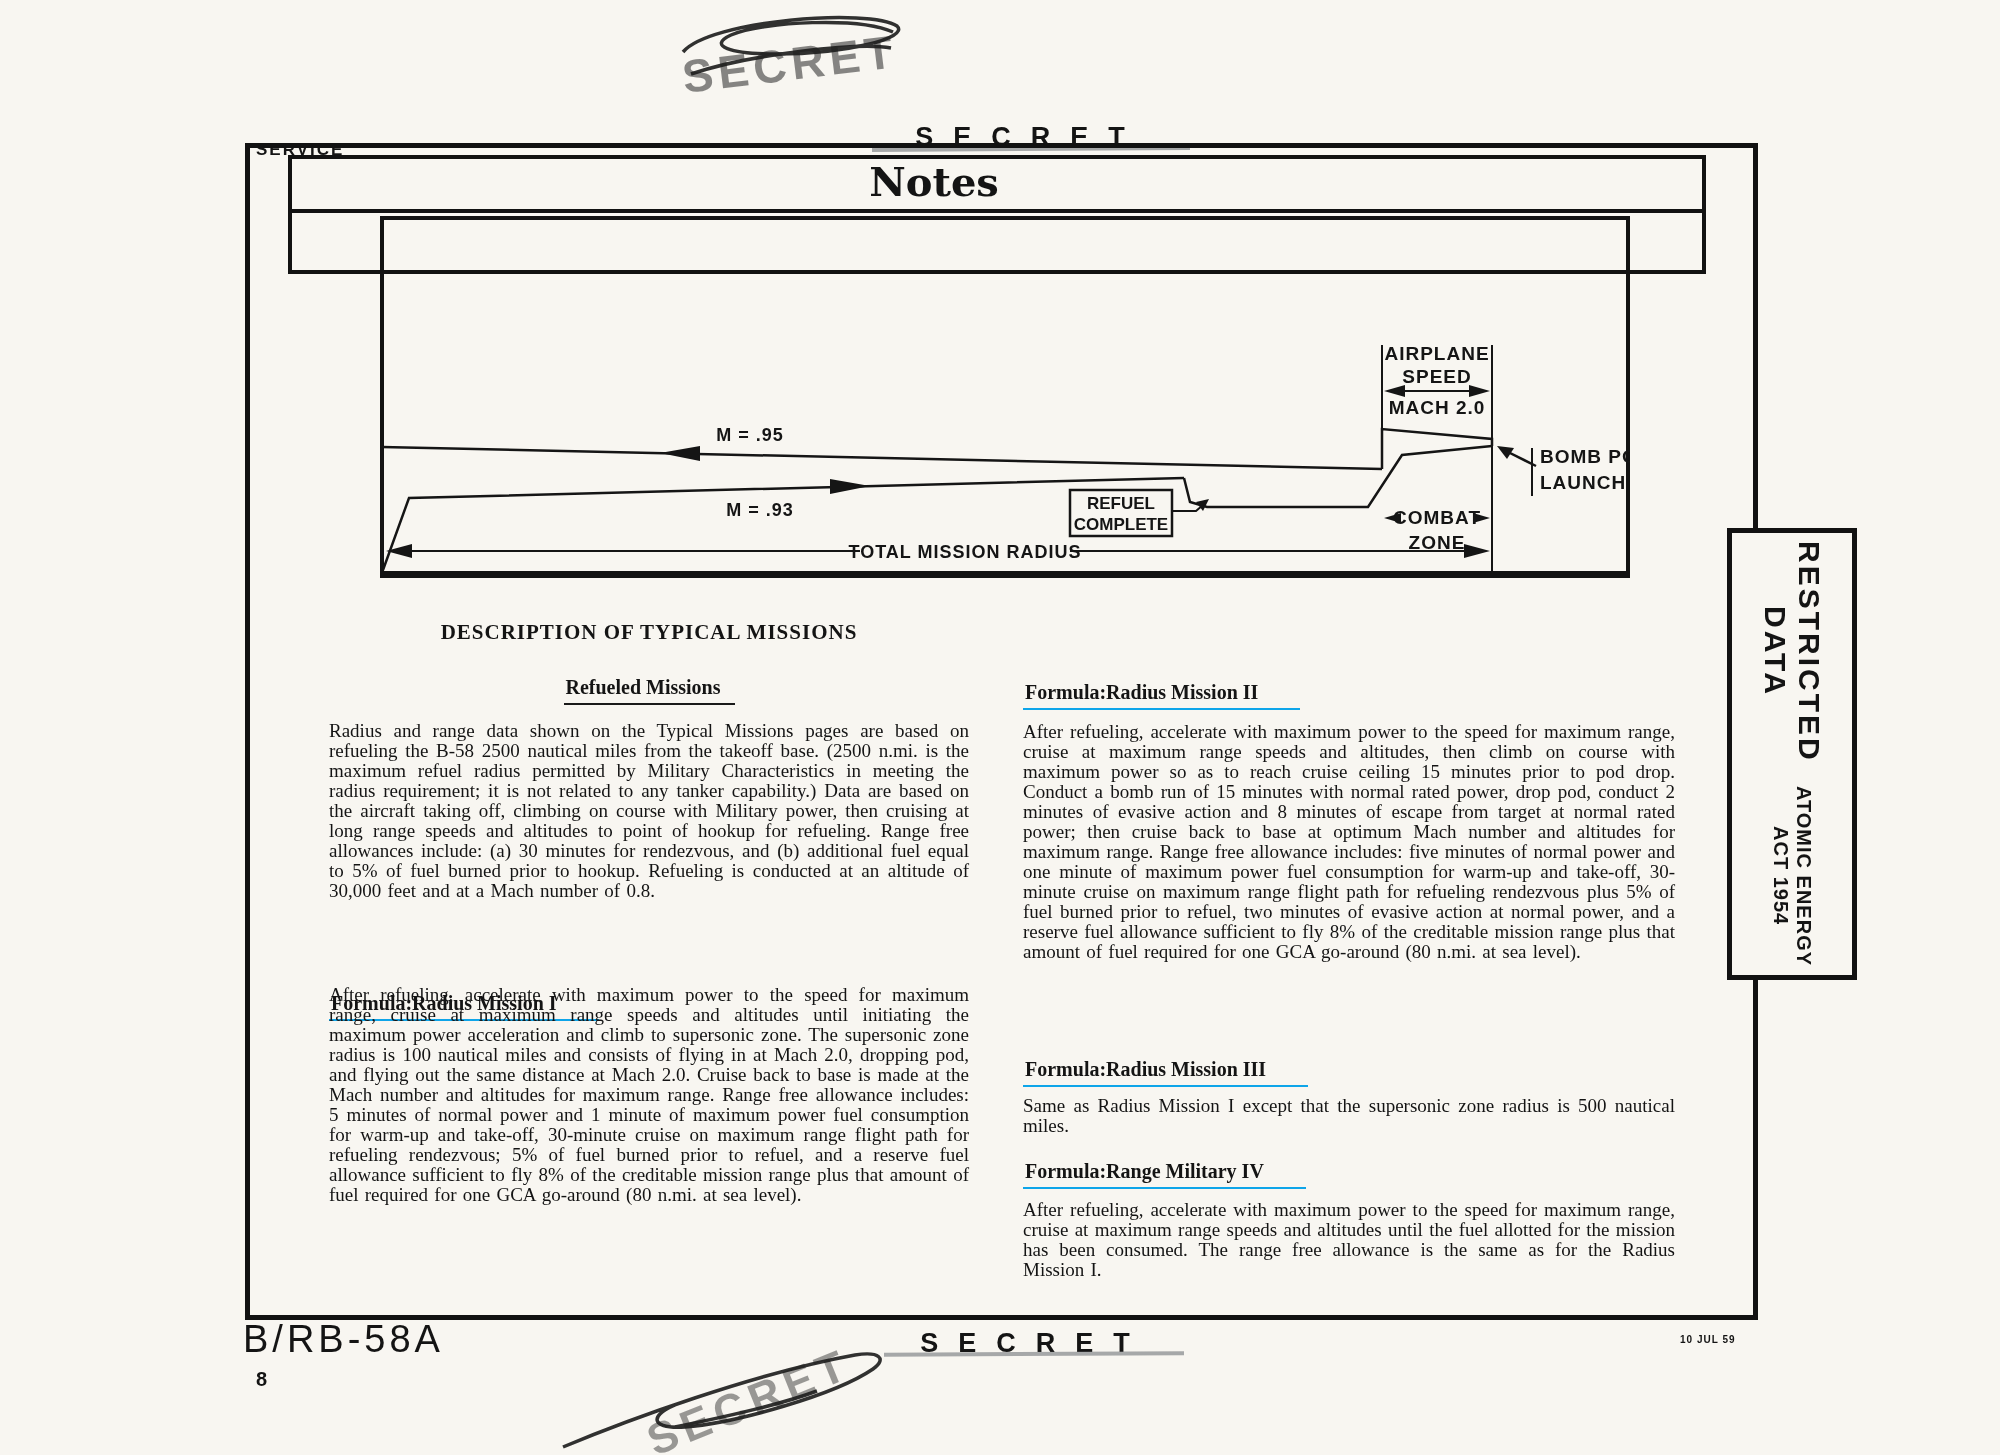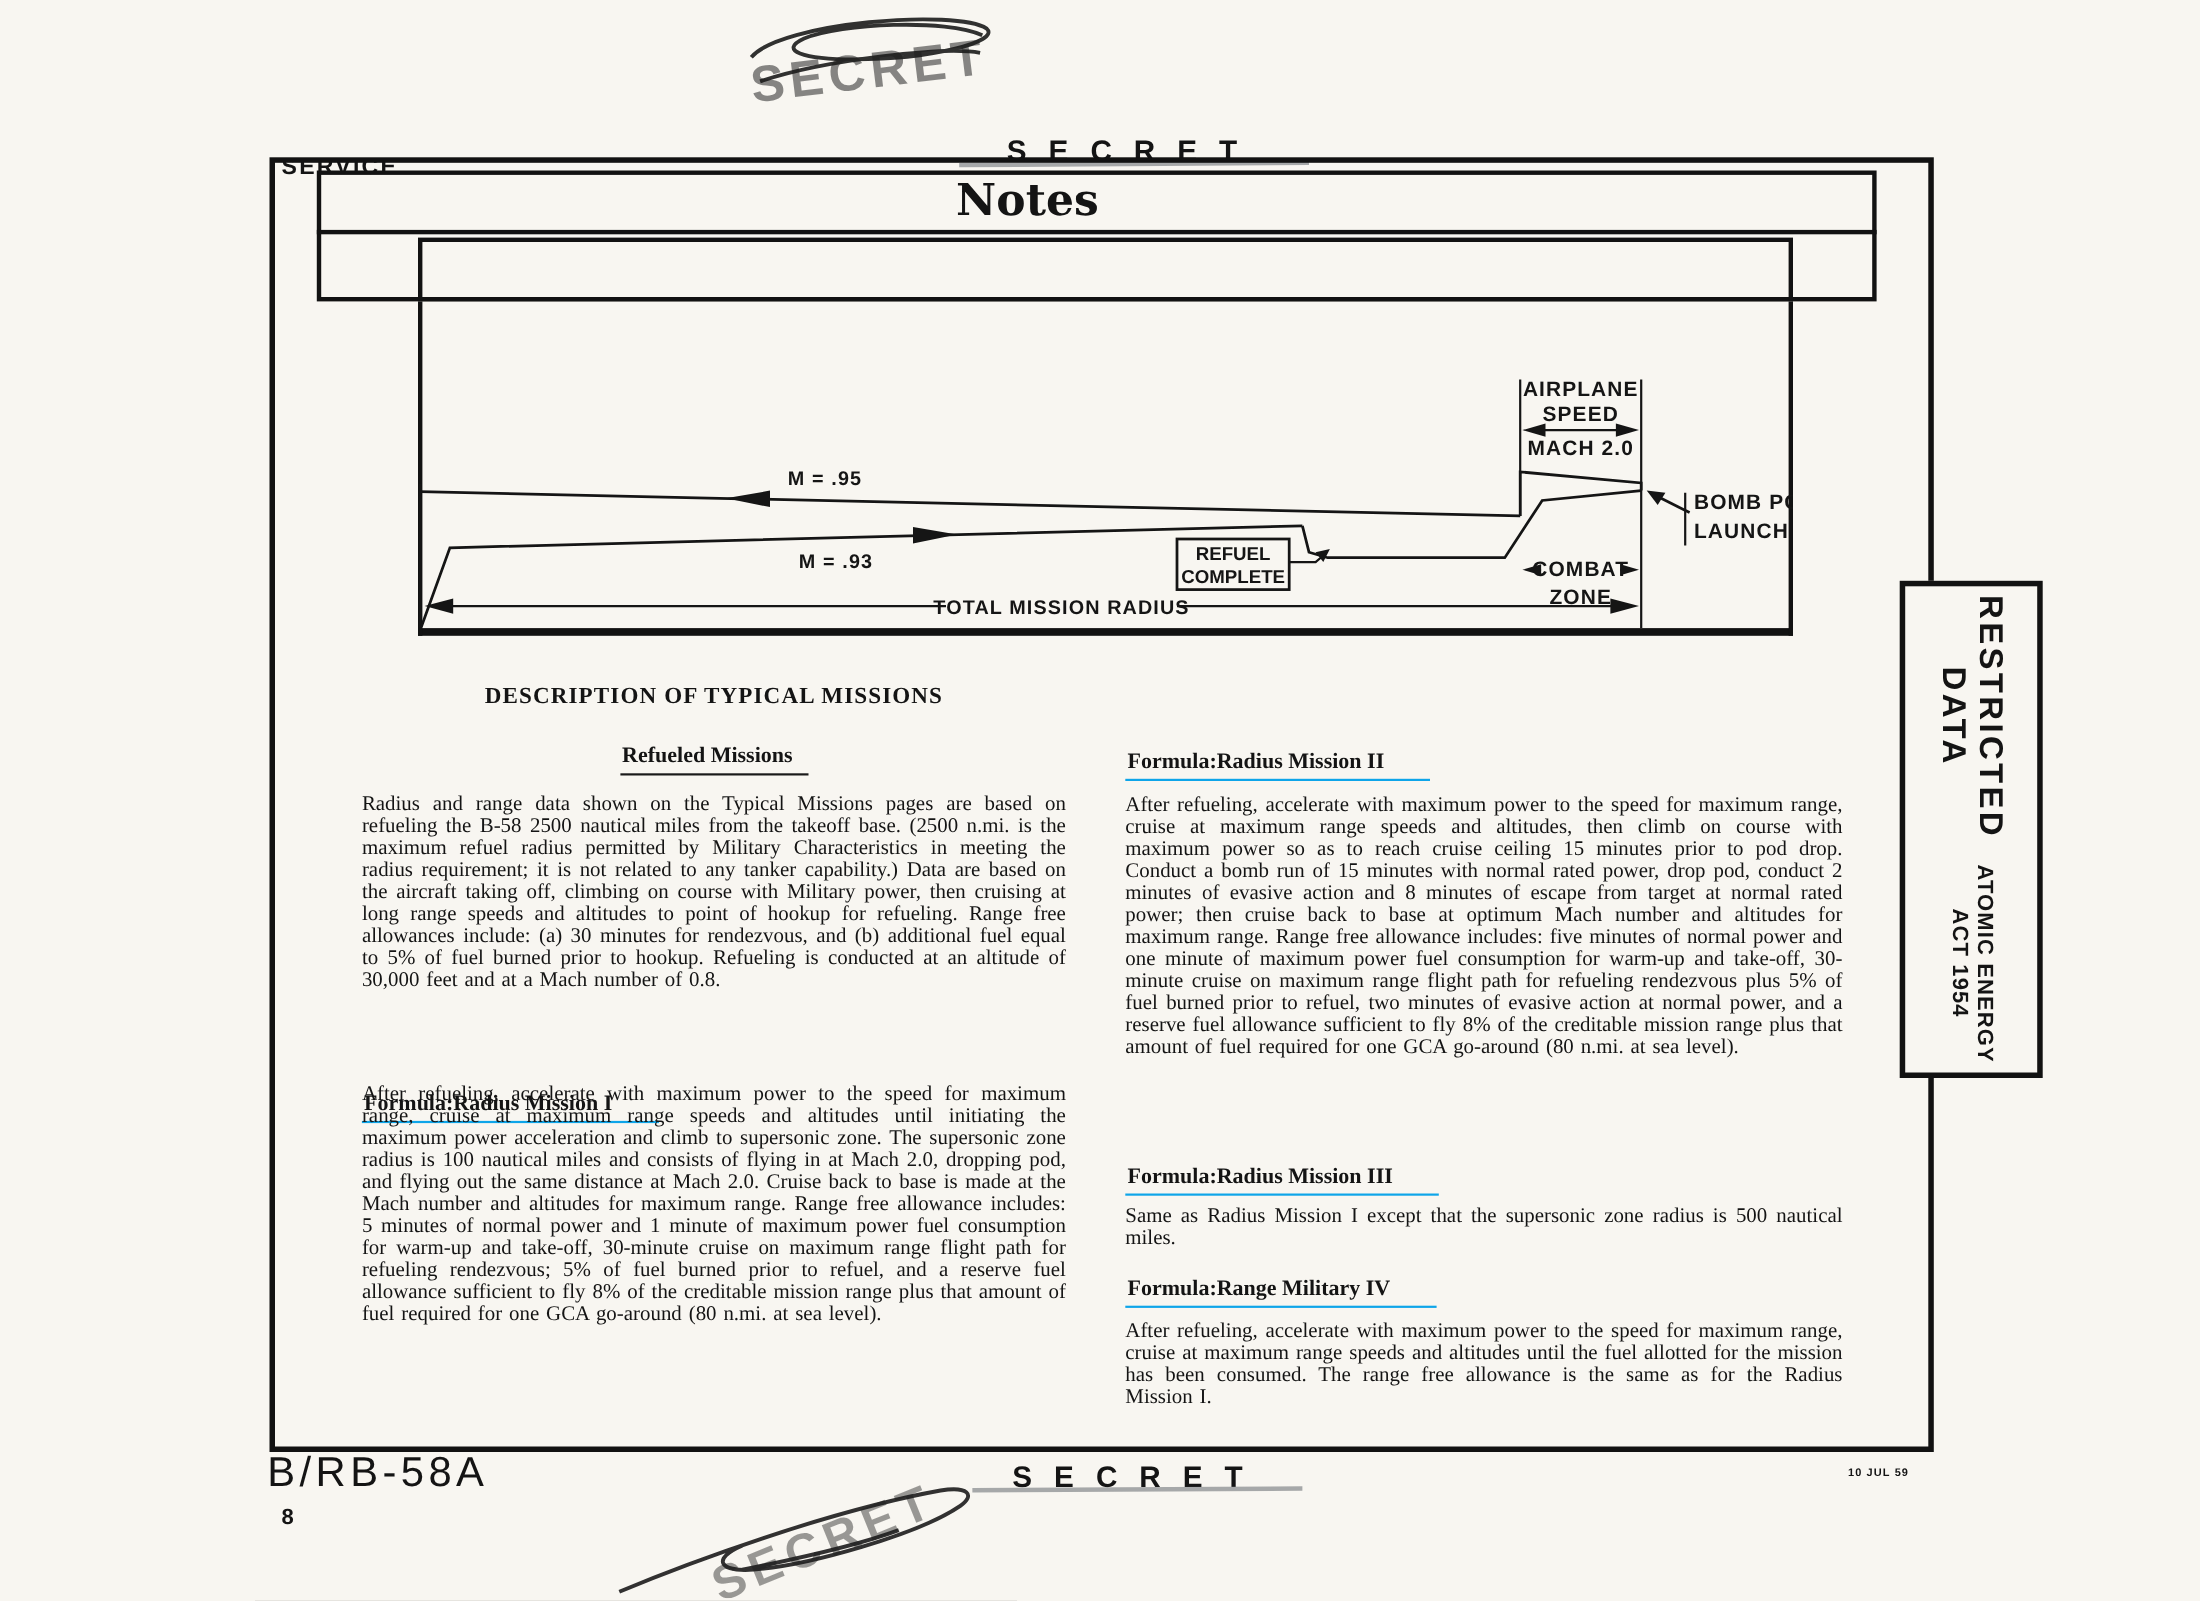--- a/index.html
+++ b/index.html
@@ -1,21 +1,21 @@
 <!DOCTYPE html>
 <html><head>
 <meta charset="utf-8">
 <style>
   html,body{margin:0;padding:0;background:#d8d5cf;}
   .page{position:relative;width:2000px;height:1455px;background:#f8f6f1;
         font-family:"Liberation Serif",serif;color:#141414;overflow:hidden;}
   .abs{position:absolute;}
   
   .service{left:256px;top:140px;font-family:"Liberation Sans",sans-serif;
-           font-weight:bold;font-size:21px;letter-spacing:2px;}
+           font-weight:bold;font-size:17px;letter-spacing:2px;}
   .secret-top{left:880px;top:122px;width:300px;text-align:center;
               font-family:"Liberation Sans",sans-serif;font-size:27px;font-weight:bold;
               letter-spacing:20px;white-space:nowrap;}
   .strike{height:4px;background:#8b8e90;opacity:.75;}
   
   .outer-box{left:245px;top:143px;width:1503px;height:1167px;border:5px solid #121212;}
   .notes-box{left:288px;top:155px;width:1418px;height:119px;border:4px solid #121212;
              background:transparent;box-sizing:border-box;}
   .notes-divider{left:288px;top:209px;width:1418px;height:4px;background:#121212;}
   .notes-title{left:288px;top:158px;width:1292px;text-align:center;

